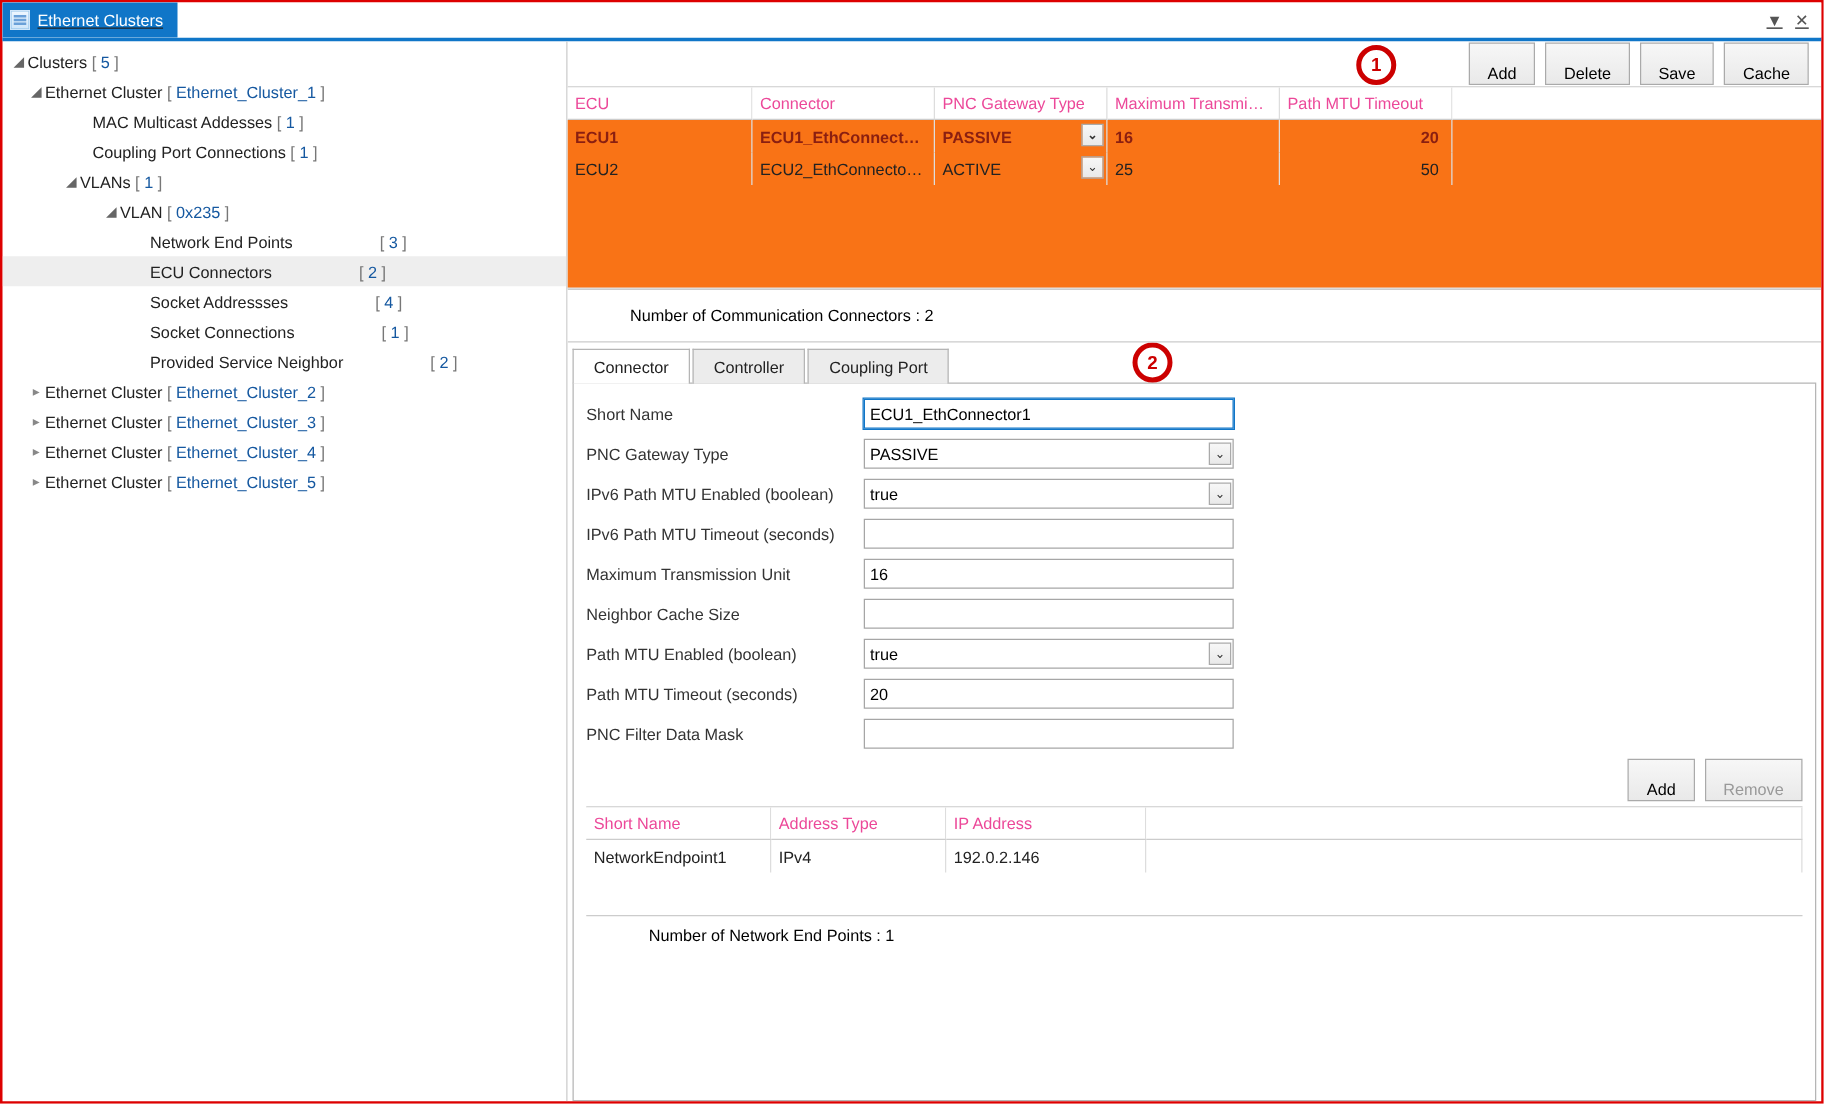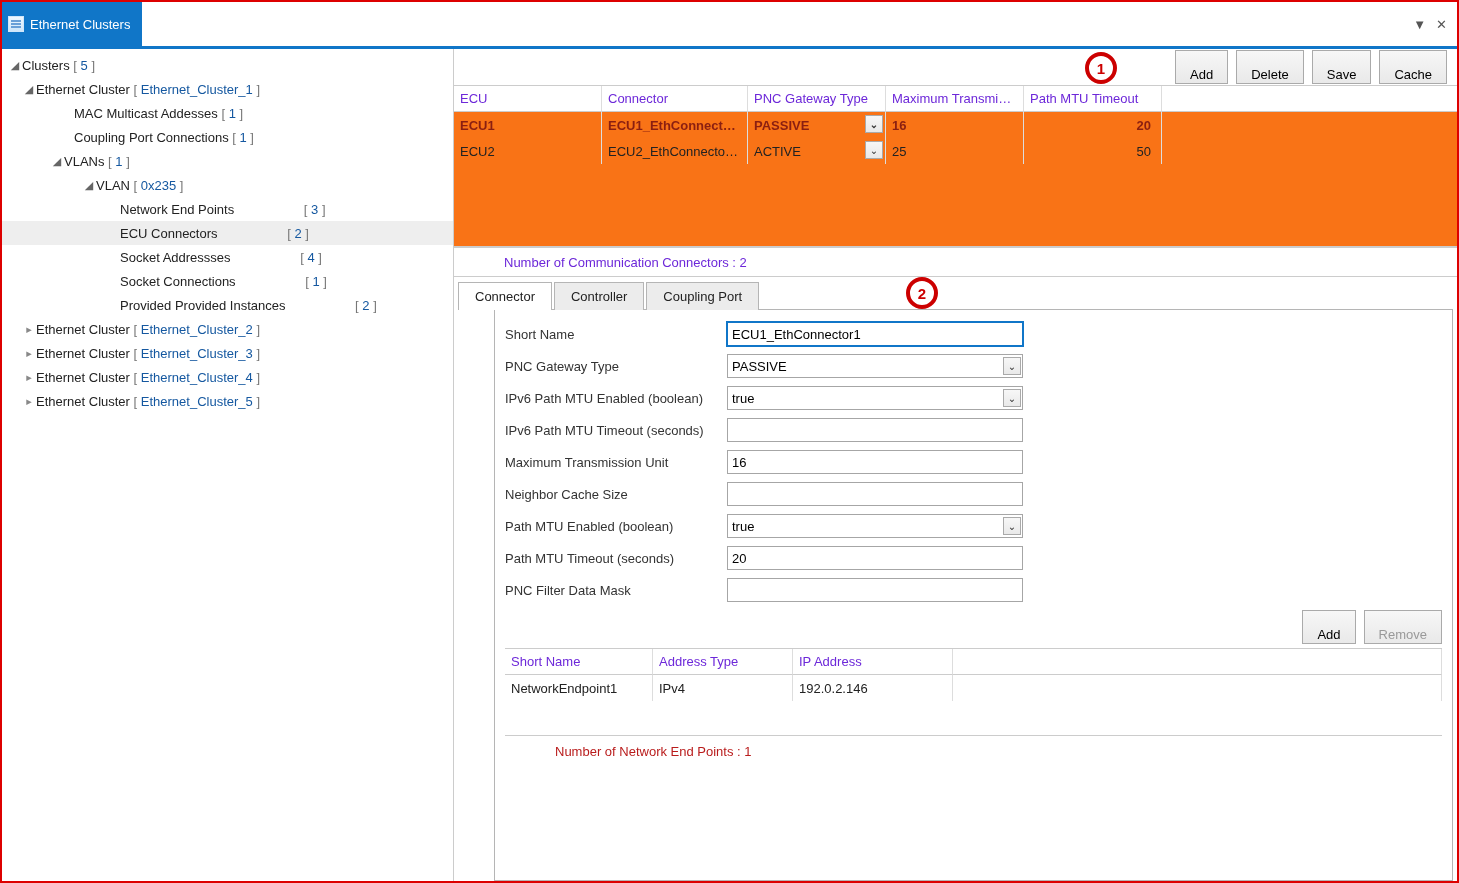--- a/index.html
+++ b/index.html
@@ -1,18 +1,18 @@
 <!DOCTYPE html>
 <html><head>
   <meta charset="utf-8">
   <style>
     * { margin: 0; padding: 0; box-sizing: border-box; }
     body { font-family: "Segoe UI", Arial, sans-serif; font-size: 13px; color: #222; background: #fff; }
     .app-frame { width: 1459px; height: 883px; border: 2px solid #d00; position: relative; display: flex; flex-direction: column; }
-    .title-bar { height: 44px; background: #fff; display: flex; align-items: stretch; position: relative; }
+    .title-bar { height: 28px; background: #fff; display: flex; align-items: stretch; position: relative; text-decoration: underline; }
     .title-tab { background: #1076c8; color: #fff; display: flex; align-items: center; padding: 0 12px 0 6px; gap: 6px; font-size: 13px; }
     .title-icon { width: 16px; height: 16px; border: 1px solid #cfe6fa; background: linear-gradient(#eef7ff,#cfe6fa); position: relative; }
     .title-icon::before { content:""; position:absolute; left:2px; right:2px; top:3px; height:2px; background:#6aa0d8; box-shadow: 0 3px 0 #6aa0d8, 0 6px 0 #6aa0d8; }
     .title-right-controls { margin-left: auto; display: flex; align-items: center; gap: 10px; padding-right: 10px; color: #555; }
     .blue-rule { height: 3px; background: #1076c8; }
     .body { flex: 1; display: flex; overflow: hidden; }
     .tree-pane { width: 452px; border-right: 1px solid #ccc; padding-top: 4px; overflow: auto; }
     .tree-row { display: flex; align-items: center; height: 24px; padding-left: 6px; cursor: default; }
     .tree-row .arrow { width: 14px; display: inline-flex; justify-content: center; color: #666; font-size: 11px; }
     .tree-row.selected { background: #eee; }
@@ -22,50 +22,50 @@
     .indent-2 { padding-left: 48px; }
     .indent-3 { padding-left: 72px; }
     .indent-4 { padding-left: 92px; }
     .indent-5 { padding-left: 118px; gap: 33px; }
     .right-pane { flex: 1; display: flex; flex-direction: column; overflow: hidden; }
     .toolbar { height: 36px; display: flex; align-items: center; justify-content: flex-end; gap: 8px; padding-right: 10px; position: relative; }
     .btn { background: linear-gradient(#f7f7f7,#e9e9e9); border: 1px solid #aaa; height: 24px; padding: 16px 14px; font-size: 13px; cursor: pointer; }
     .btn:disabled { color: #999; }
     .grid { border-top: 1px solid #ccc; border-bottom: 1px solid #ccc; }
     .grid-row { display: flex; height: 26px; align-items: stretch; }
-    .grid-header .cell { background: #fff; border-bottom: 1px solid #ccc; color: #6d28d9; }
+    .grid-header .cell { background: #fff; border-bottom: 1px solid #ccc; color: #ec4899; }
     .cell { border-right: 1px solid #ddd; padding: 4px 6px; overflow: hidden; text-overflow: ellipsis; white-space: nowrap; display: flex; align-items: center; }
     .cell.last { border-right: none; flex: 1; }
     .c-ecu { width: 148px; }
     .c-conn { width: 146px; }
     .c-pnc { width: 138px; position: relative; }
     .c-max { width: 138px; }
     .c-pmt { width: 138px; justify-content: flex-end; padding-right: 10px; }
     .row-selected .cell { color: #8a1f11; font-weight: 600; }
     .dd-btn { position: absolute; right: 2px; top: 3px; width: 18px; height: 18px; border: 1px solid #aaa; background: linear-gradient(#f7f7f7,#e9e9e9); display: flex; align-items: center; justify-content: center; font-size: 10px; color: #333; }
     .grid-body { min-height: 134px; background: #f97316; }
-    .status-strip { height: 30px; border-top: 1px solid #ccc; border-bottom: 1px solid #ccc; padding-left: 50px; display: flex; align-items: center; color: #6d28d9; background: #fff; }
+    .status-strip { height: 43px; border-top: 1px solid #ccc; border-bottom: 1px solid #ccc; padding-left: 50px; display: flex; align-items: center; color: #000000; background: #fff; }
     .form-area { flex: 1; display: flex; flex-direction: column; padding: 4px 4px 0 4px; overflow: hidden; }
     .tabs { display: flex; gap: 0; position: relative; top: 1px; }
     .tab { border: 1px solid #b5b5b5; border-bottom: none; padding: 6px 16px; background: #ececec; font-size: 13px; cursor: pointer; margin-right: 2px; }
     .tab.active { background: #fff; position: relative; z-index: 2; }
-    .form-body { border: 1px solid #b5b5b5; flex: 1; padding: 8px 10px; display: flex; flex-direction: column; overflow: hidden; margin-left: 36px; }
+    .form-body { border: 1px solid #b5b5b5; flex: 1; padding: 8px 10px; display: flex; flex-direction: column; overflow: hidden; }
     .form-row { display: flex; align-items: center; height: 32px; }
     .form-label { width: 222px; color: #333; }
     .text-input { width: 296px; height: 24px; border: 1px solid #a6a6a6; padding: 2px 4px; font-size: 13px; }
     .text-input.focused { outline: 1px solid #1076c8; border-color: #1076c8; }
     .select-wrap { position: relative; }
     .select-wrap .dd-btn { right: 2px; top: 3px; }
     .sub-toolbar { display: flex; justify-content: flex-end; gap: 8px; padding: 4px 0; }
     .sub-grid { border-top: 1px solid #ccc; border-bottom: 1px solid #ccc; }
     .sub-grid .cell { border-right: 1px solid #ddd; }
     .sc-name { width: 148px; }
     .sc-type { width: 140px; }
     .sc-ip { width: 160px; text-align: center; }
-    .status-strip2 { height: 30px; padding-left: 50px; display: flex; align-items: center; color: #b91c1c; text-align: right; }
+    .status-strip2 { height: 30px; padding-left: 50px; display: flex; align-items: center; color: #000000; text-align: right; }
     .callout { position: absolute; width: 32px; height: 32px; border: 4px solid #c00; border-radius: 50%; display: flex; align-items: center; justify-content: center; color: #c00; font-weight: 700; background: #fff; font-size: 15px; pointer-events: none; }
   </style>
 </head>
 <body>
 
 <div class="app-frame">
   <div class="title-bar">
     <div class="title-tab">
       <span class="title-icon"></span>
       <span>Ethernet Clusters</span>
@@ -120,21 +120,21 @@
         </div>
         <div class="tree-row indent-5">
           <span>Socket Addressses</span>&nbsp;
           <span class="bracket">[ <span class="link">4</span> ]</span>
         </div>
         <div class="tree-row indent-5">
           <span>Socket Connections</span>&nbsp;
           <span class="bracket">[ <span class="link">1</span> ]</span>
         </div>
         <div class="tree-row indent-5">
-          <span>Provided Provided Instances</span>&nbsp;
+          <span>Provided Service Neighbor</span>&nbsp;
           <span class="bracket">[ <span class="link">2</span> ]</span>
         </div>
 
         <div class="tree-row indent-1">
           <span class="arrow" style="color:#888;">▸</span>
           <span>Ethernet Cluster</span>&nbsp;
           <span class="bracket">[ <span class="link">Ethernet_Cluster_2</span> ]</span>
         </div>
         <div class="tree-row indent-1">
           <span class="arrow" style="color:#888;">▸</span>

